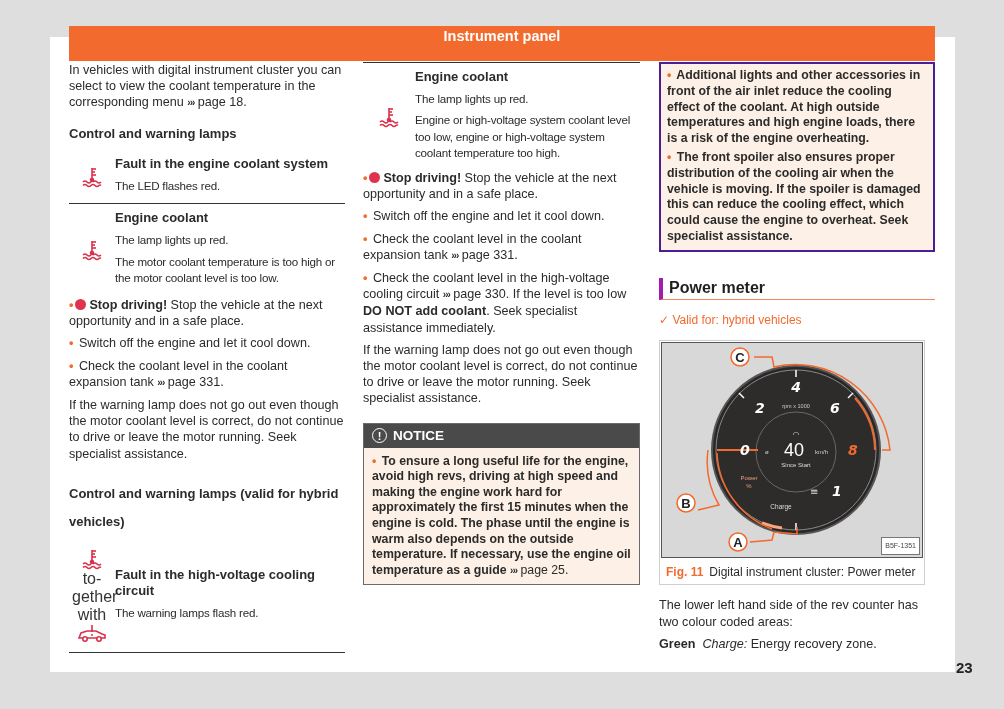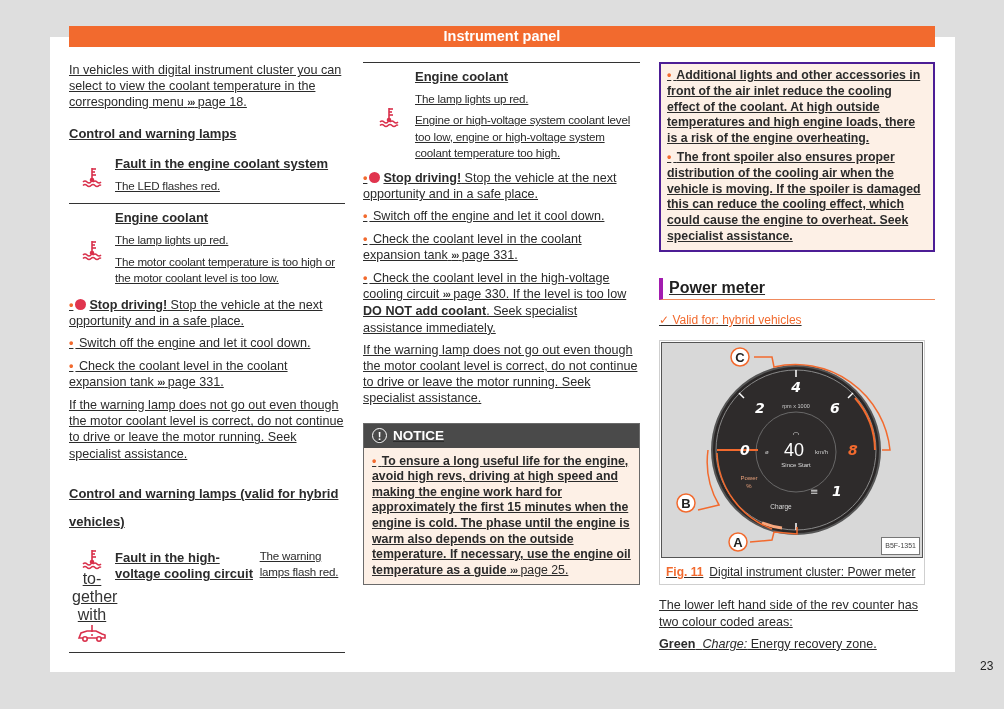--- a/index.html
+++ b/index.html
@@ -2,24 +2,24 @@
 <html><head>
 <meta charset="utf-8">
 <style>
   html, body { margin: 0; padding: 0; }
   body {
     width: 1004px; height: 709px; background: #dedede; position: relative; overflow: hidden;
     font-family: "Liberation Sans", "DejaVu Sans", sans-serif; color: #2b2b2b;
   }
   .page { position: absolute; left: 50px; top: 37px; width: 905px; height: 635px; background: #ffffff; }
   .header-bar {
-    position: absolute; left: 69px; top: 26px; width: 866px; height: 21px;
+    position: absolute; left: 69px; top: 26px; width: 866px; height: 35px;
     background: #f26a2e; color: #fff; text-align: center; font-size: 14.5px; font-weight: bold; line-height: 21px;
   }
-  .col { position: absolute; font-size: 12.6px; line-height: 16.2px; text-decoration: underline; }
+  .col { position: absolute; font-size: 12.6px; line-height: 16.2px; }
   .col1 { left: 69px; top: 62px; width: 276px; }
   .col2 { left: 363px; top: 62px; width: 277px; }
   .col3 { left: 659px; top: 62px; width: 276px; }
   p { margin: 0 0 6px 0; }
   .h3 { font-weight: bold; font-size: 13px; margin: 14px 0 10px 0; }
   .orange-dot { color: #f26a2e; font-weight: bold; margin-right: 2px; }
   .arrows { font-weight: bold; font-size: 10px; letter-spacing: -1px; }
   .lamp-block { display: flex; border-bottom: 1px solid #333; padding: 4px 0 4px 0; }
   .lamp-block.top-border { border-top: 1px solid #333; }
   .lamp-icon-col { width: 46px; display: flex; flex-direction: column; align-items: center; justify-content: center; flex-shrink: 0; font-size: 16px; line-height: 18px; text-align: center; color:#333; }
@@ -35,21 +35,21 @@
   .notice-body .normal { font-weight: normal; }
   .caution { border: 2px solid #4c1d95; background: #fdf0e6; padding: 4px 8px 5px 6px; font-weight: bold; font-size: 12.3px; line-height: 15.8px; }
   .caution p { margin: 0 0 3px 0; }
   .section-title { margin-top: 26px; border-left: 4px solid #a21caf; border-bottom: 1px solid #f08a5d; padding: 2px 0 3px 6px; font-weight: bold; font-size: 16px; color: #1f1f1f; }
   .valid-for { color: #f26a2e; font-size: 12px; margin: 12px 0 12px 0; }
   .figure { width: 264px; border: 1px solid #cfcfcf; background: #fff; }
   .fig-image { width: 262px; height: 216px; background: #d8d8d8; border: 1px solid #555; box-sizing: border-box; position: relative; margin: 1px; }
   .fig-caption { padding: 5px 6px 4px 6px; font-size: 12px; }
   .fig-label { color: #f26a2e; font-weight: bold; margin-right: 6px; }
   .fig-code { position: absolute; right: 2px; bottom: 2px; font-size: 7px; background: #fff; border: 1px solid #777; padding: 0 3px; color: #444; font-family: "Liberation Sans", sans-serif; }
-  .page-number { position: absolute; left: 956px; top: 659px; font-size: 12px; font-weight: normal; color:#222;margin-left:24px; }
+  .page-number { position: absolute; left: 956px; top: 659px; font-size: 15px; font-weight: bold; color:#222; }
 </style>
 </head>
 <body>
 
 <div class="page"></div>
 <div class="header-bar">Instrument panel</div>
 
 <div class="col col1">
   <p><span>In vehicles with digital instrument cluster you can select to view the coolant temperature in the corresponding menu</span> <span class="arrows">›››</span> <span>page 18.</span></p>
   <div class="h3" style="margin-top:14px;margin-bottom:8px;">Control and warning lamps</div>
@@ -121,21 +121,21 @@
       <svg width="32" height="20" viewBox="0 0 32 20">
           <g stroke="#d9304b" stroke-width="1.6" fill="none">
             <path d="M3 14 L5 9 L11 7 L20 7 L26 10 L29 11 L29 14 Z"></path>
             <circle cx="9" cy="15" r="2.2" fill="#fff"></circle>
             <circle cx="23" cy="15" r="2.2" fill="#fff"></circle>
             <line x1="16" y1="1" x2="16" y2="8"></line>
           </g>
           <circle cx="16" cy="11" r="1" fill="#d9304b"></circle>
         </svg>
     </div>
-    <div class="lamp-text-col" style="display:flex;flex-direction:row;justify-content:center;">
+    <div class="lamp-text-col" style="display:flex;flex-direction:column;justify-content:center;">
       <div class="lamp-title">Fault in the high-voltage cooling circuit</div>
       <div class="lamp-desc">The warning lamps flash red.</div>
     </div>
   </div>
 </div>
 
 <div class="col col2">
   <div class="lamp-block top-border" style="border-bottom:none;padding-top:4px;">
     <div class="lamp-icon-col" style="width:52px;">
       <svg width="22" height="22" viewBox="0 0 22 22">

